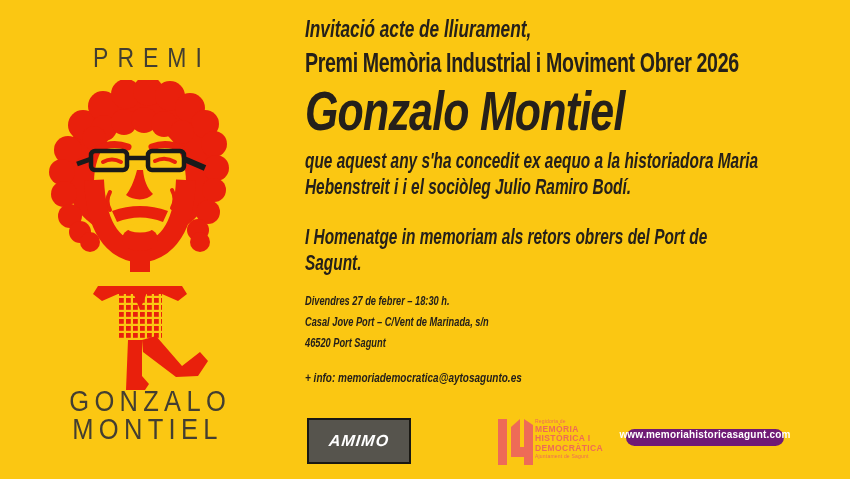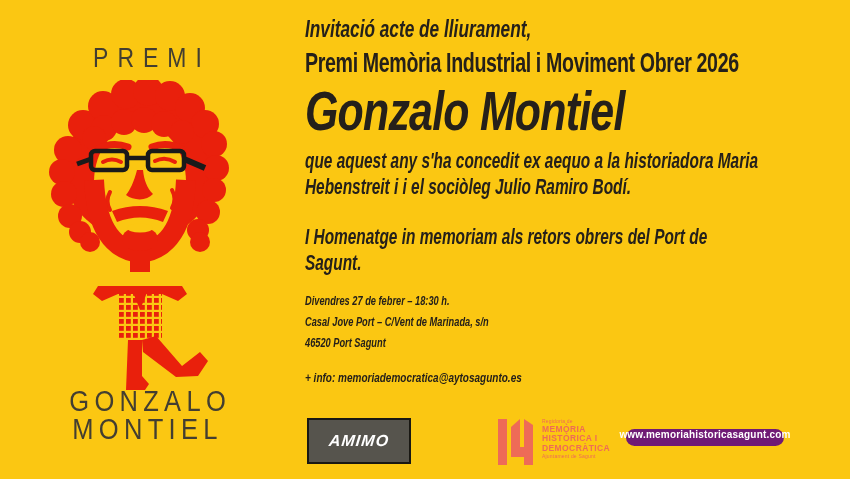--- a/index.html
+++ b/index.html
@@ -33,21 +33,21 @@
   
   .amimo-box{
     position:absolute;left:307px;top:418px;width:100px;height:42px;
     background:#56544D;border:2px solid #191813;
     display:flex;align-items:center;justify-content:center;
   }
   .amimo-text{
     color:#FFFFFF;font-weight:bold;font-style:italic;font-size:16px;
     letter-spacing:1px;transform:skewX(-6deg);
   }
-  .mhd-logo{position:absolute;left:498px;top:410px;height:58px;display:flex;align-items:center;gap:7px;}
+  .mhd-logo{position:absolute;left:498px;top:410px;height:58px;display:flex;align-items:center;}
   .mhd-mark{width:37px;height:52px;flex:0 0 auto;}
   .mhd-textcol{display:flex;flex-direction:column;color:#EE6B57;}
   .mhd-tiny{font-size:5px;letter-spacing:.2px;line-height:7px;}
   .mhd-main{font-size:8.5px;font-weight:bold;line-height:9.5px;letter-spacing:.4px;}
   .site-badge{
     position:absolute;left:626px;top:429px;width:158px;height:17px;
     background:#701a75;border-radius:9px;
     display:flex;justify-content:center;
   }
   .site-text{color:#FFFFFF;font-weight:bold;font-size:10px;letter-spacing:.2px;}

